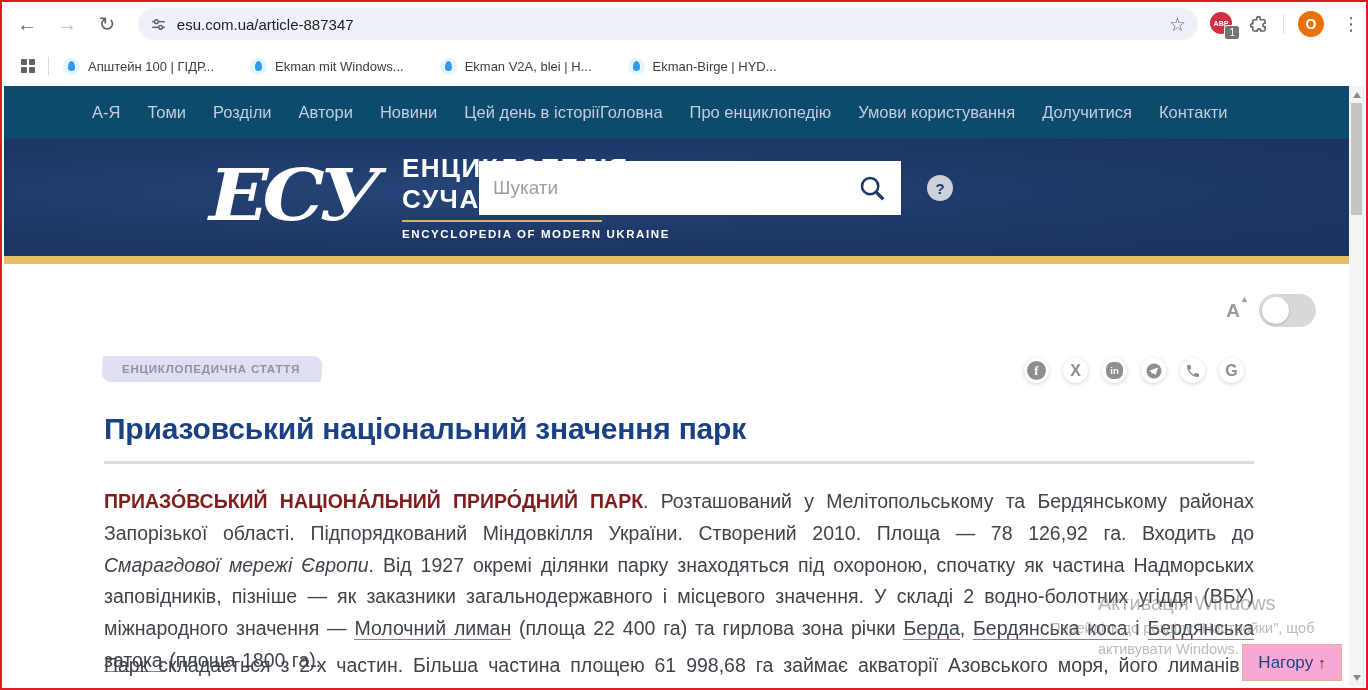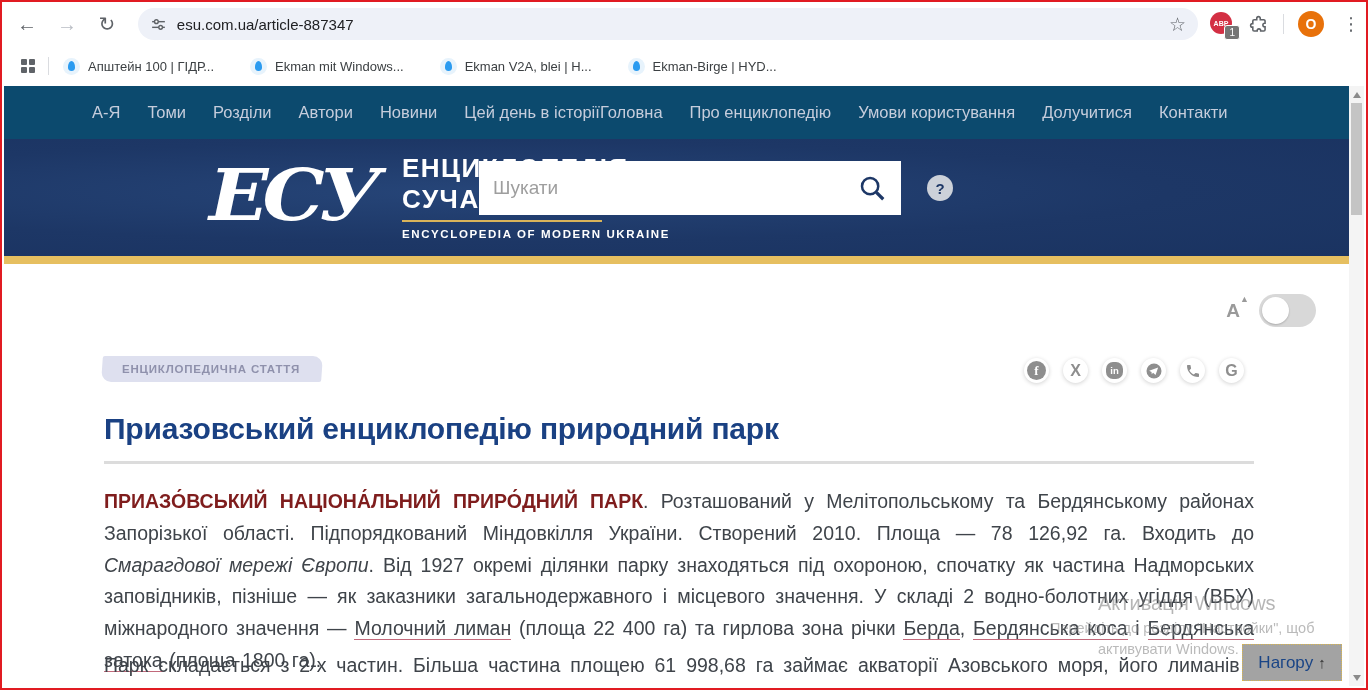--- a/index.html
+++ b/index.html
@@ -91,21 +91,21 @@
   .p1 .lead { font-weight:bold; color:#7f1d1d;margin-top:38px; }
   .p1 .it { font-style:italic; }
   .article-link { color:#3f444a; text-decoration:none; border-bottom:1.5px solid #c2697b; cursor:pointer;margin-top:36px; }
   .p2 { position:absolute; left:100px; top:386px; width:1150px; font-size:19.5px; line-height:31.8px; color:#3f444a; text-align:justify; }
 
   .watermark { position:absolute; left:1046px; top:328px; width:280px; pointer-events:none; }
   .watermark .w1 { font-size:20px; color:rgba(120,120,120,.55); margin-left:48px; }
   .watermark .w2, .watermark .w3 { font-size:14.5px; color:rgba(130,130,130,.55); margin-top:5px; }
   .watermark .w3 { margin-left:48px; }
 
-  .to-top { position:absolute; left:1238px; top:380px; width:100px; height:37px; background:#a3a3a3;
+  .to-top { position:absolute; left:1238px; top:380px; width:100px; height:37px; background:#f9a8d4;
             border:1px dotted #d9b64f; display:flex; align-items:center; justify-content:center; gap:5px; cursor:pointer; }
   .to-top .lbl { color:#1a4586; font-size:17px; }
   .to-top .arr { color:#333; font-size:15px; }
 
   
   .scrollbar { position:absolute; right:0; top:0; bottom:0; width:15px; background:#f4f4f4; }
   .sb-up, .sb-down { position:absolute; left:0; width:15px; height:15px; display:flex; align-items:center; justify-content:center; cursor:pointer; }
   .sb-up { top:1px; } .sb-down { bottom:1px; }
   .tri-up { width:0; height:0; border-left:4px solid transparent; border-right:4px solid transparent; border-bottom:6px solid #8b8b8b; }
   .tri-down { width:0; height:0; border-left:4px solid transparent; border-right:4px solid transparent; border-top:6px solid #8b8b8b; }
@@ -250,21 +250,21 @@
         <div class="chip">
           <svg width="16" height="16" viewBox="0 0 24 24" fill="#8e8e8e">
               <path d="M6.6 10.8c1.5 3 3.6 5.1 6.6 6.6l2.2-2.2c.3-.3.7-.4 1-.2 1.1.4 2.3.6 3.6.6.6 0 1 .4 1 1V20c0 .6-.4 1-1 1C10.6 21 3 13.4 3 4c0-.6.4-1 1-1h3.5c.6 0 1 .4 1 1 0 1.2.2 2.4.6 3.6.1.3 0 .7-.2 1l-2.3 2.2z"></path>
             </svg>
         </div>
         <div class="chip">
             <span class="g-g">G</span>
           </div>
       </div>
 
-      <h1 class="article-title">Приазовський енциклопедію природний парк</h1>
+      <h1 class="article-title">Приазовський національний значення парк</h1>
       <div class="title-rule"></div>
 
       <p class="p1"><span class="lead">ПРИАЗО́ВСЬКИЙ НАЦІОНА́ЛЬНИЙ ПРИРО́ДНИЙ ПАРК</span><span>. Розташований у Мелітопольському та Бердянському районах Запорізької області. Підпорядкований Міндовкілля України. Створений 2010. Площа — 78 126,92 га. Входить до </span><span class="it">Смарагдової мережі Європи</span><span>. Від 1927 окремі ділянки парку знаходяться під охороною, спочатку як частина Надморських заповідників, пізніше — як заказники загальнодержавного і місцевого значення. У складі 2 водно-болотних угіддя (ВБУ) міжнародного значення — </span><a class="article-link">Молочний лиман</a><span> (площа 22 400 га) та гирлова зона річки </span><a class="article-link">Берда</a><span>, </span><a class="article-link">Бердянська коса</a><span> і </span><a class="article-link">Бердянська затока</a><span> (площа 1800 га).</span></p>
 
       <p class="p2">Парк складається з 2-х частин. Більша частина площею 61 998,68 га займає акваторії Азовського моря, його лиманів і прилегл</p>
 
       <div class="watermark">
         <div class="w1">Активація Windows</div>
         <div class="w2">Перейдіть до розділу "Настройки", щоб</div>
         <div class="w3">активувати Windows.</div>

